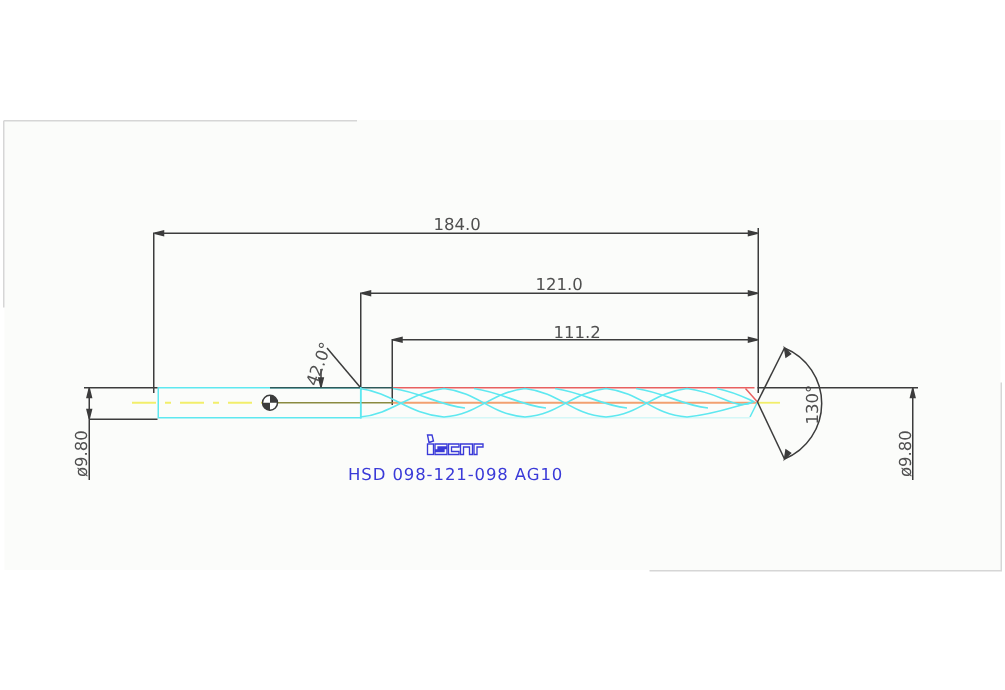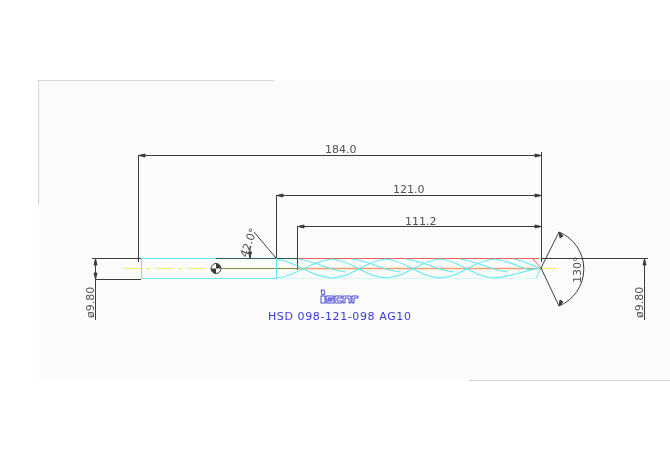--- a/index.html
+++ b/index.html
@@ -1,17 +1,17 @@
 <!DOCTYPE html>
 <html><head>
   <meta charset="utf-8">
   <style>
     html, body { margin: 0; padding: 0; background: #ffffff; }
     body { width: 670px; height: 460px; position: relative; overflow: hidden; font-family: "DejaVu Sans", sans-serif; }
-    .sheet { position: absolute; left: 0; top: 0; width: 592px; height: 460px; margin-left: 36px; }
+    .sheet { position: absolute; left: 0; top: 0; width: 592px; height: 460px; }
     svg { position: absolute; left: 0; top: 0; }
     .dim-text { font-family: "DejaVu Sans", sans-serif; font-size: 11px; fill: #505050; }
     .label-text { font-family: "DejaVu Sans", sans-serif; font-size: 11px; fill: #3a3ad8; letter-spacing: 0.6px; }
   </style>
 </head>
 <body>
 
 <div class="sheet">
 <svg width="670" height="460" viewBox="0 0 670 460">
 

